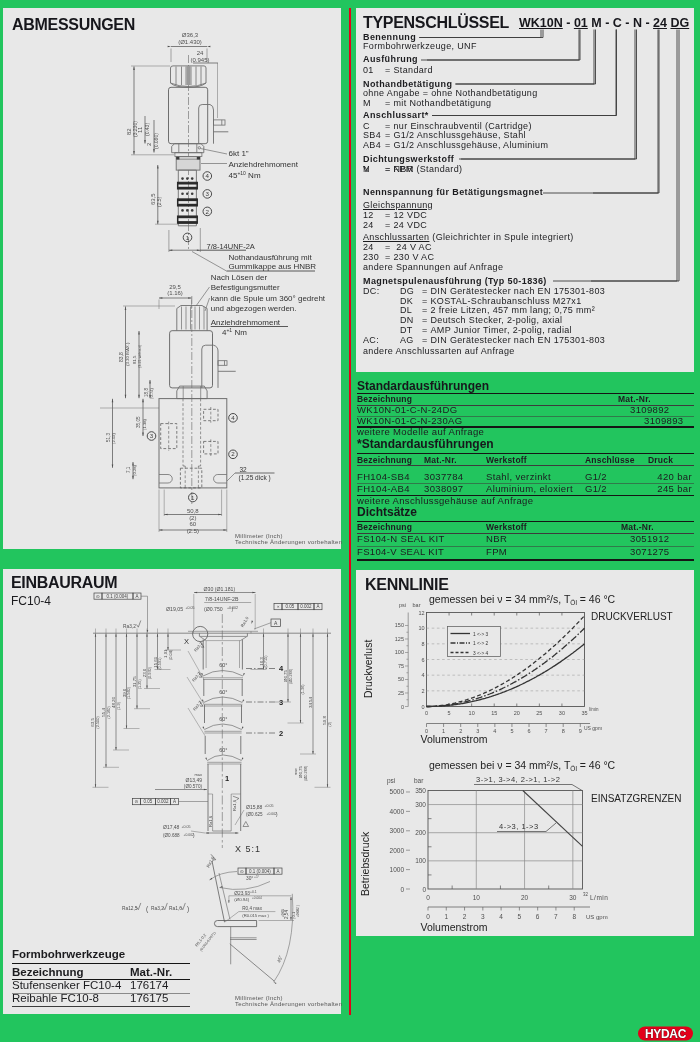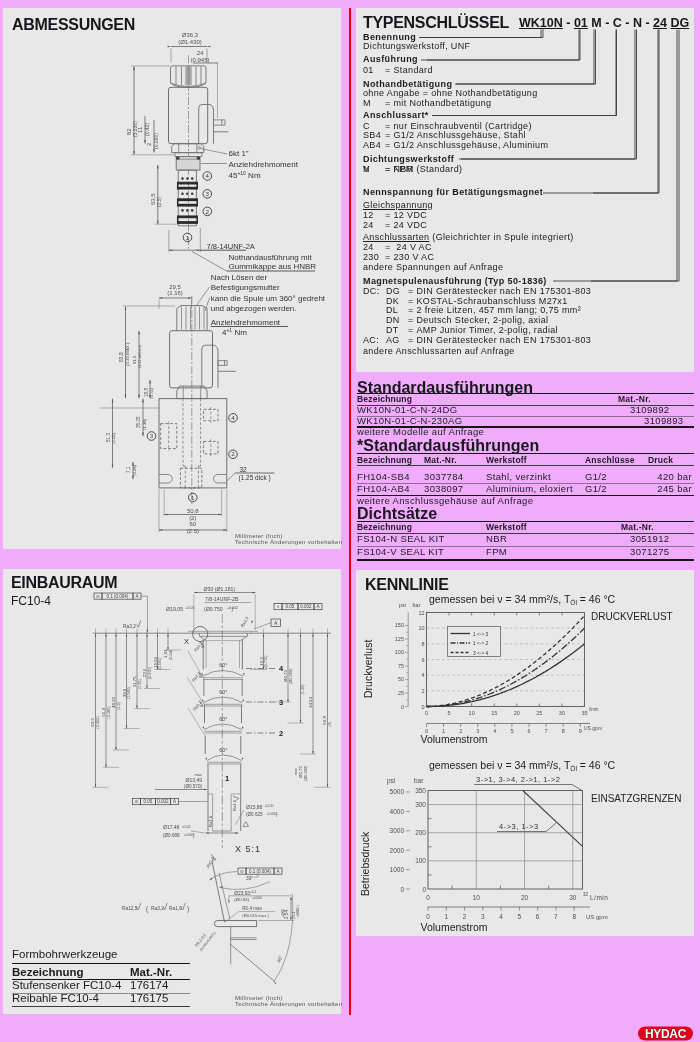--- a/index.html
+++ b/index.html
@@ -1,27 +1,27 @@
 <!DOCTYPE html>
 <html><head>
 <meta charset="utf-8">
 <style>
 html,body{margin:0;padding:0;background:#fff}
-#page{position:relative;width:700px;height:1042px;background:#f0abfc;font-family:"Liberation Sans",sans-serif;overflow:hidden}
+#page{position:relative;width:700px;height:1042px;background:#22c55e;font-family:"Liberation Sans",sans-serif;overflow:hidden}
 .p{position:absolute;background:#e8e8e8}
 .a{position:absolute;white-space:nowrap;color:#1c1c1f}
 .t{font-weight:bold;font-size:16px;letter-spacing:-0.3px;color:#17171c}
-.h2{font-weight:bold;font-size:16px;color:#17171c}
+.h2{font-weight:bold;font-size:12px;color:#17171c}
 .s10{font-size:9px;letter-spacing:0.35px}
 .b10{font-size:9px;font-weight:bold;letter-spacing:0.4px}
 .tt{font-size:9.5px;letter-spacing:0.35px}
 .th{font-size:8.5px;font-weight:bold;letter-spacing:0.2px}
 .ft{font-size:11.5px}
 .k{display:inline-block;width:22px;letter-spacing:0.35px}
-.kp{display:inline-block;width:23px;letter-spacing:0.35px}
+.kp{display:inline-block;width:37px;letter-spacing:0.35px}
 .k2{display:inline-block;width:8.5px;letter-spacing:0}
 .bb{position:absolute;background:#151515;height:1.8px}
 .b1{position:absolute;background:#3c3c3c;height:1px}
 </style>
 </head>
 <body>
 <div id="page">
 <div class="p" style="left:3px;top:8px;width:338px;height:541px"></div>
 <div class="p" style="left:356px;top:8px;width:338px;height:364px"></div>
 <div class="p" style="left:3px;top:569px;width:338px;height:445px"></div>
@@ -30,21 +30,21 @@
 
 <div class="a t" style="left:12px;top:16px">ABMESSUNGEN</div>
 <div class="a t" style="left:363px;top:14px">TYPENSCHLÜSSEL</div>
 <div class="a t" style="left:11px;top:574px">EINBAURAUM</div>
 <div class="a" style="left:11px;top:593.5px;font-size:12px">FC10-4</div>
 <div class="a t" style="left:365px;top:576px">KENNLINIE</div>
 
 <div class="a" style="left:519px;top:16px;font-size:12.5px;font-weight:bold;color:#17171c"><u>WK10N</u> - <u>01</u> M - C - N - <u>24</u> <u>DG</u></div>
 <div id="typ">
 <div class="a b10" style="left:363px;top:31.8px">Benennung</div>
-<div class="a s10" style="left:363px;top:41.0px">Dichtungswerkstoff, UNF</div>
+<div class="a s10" style="left:363px;top:41.0px">Formbohrwerkzeuge, UNF</div>
 <div class="a b10" style="left:363px;top:54.3px">Ausführung</div>
 <div class="a s10" style="left:363px;top:65.0px"><span class="k">01</span><span class="k2">=</span>Standard</div>
 <div class="a b10" style="left:363px;top:78.8px">Nothandbetätigung</div>
 <div class="a s10" style="left:363px;top:88.3px">ohne Angabe = ohne Nothandbetätigung</div>
 <div class="a s10" style="left:363px;top:97.8px"><span class="k">M</span><span class="k2">=</span>mit Nothandbetätigung</div>
 <div class="a b10" style="left:363px;top:110.3px">Anschlussart*</div>
 <div class="a s10" style="left:363px;top:120.8px"><span class="k">C</span><span class="k2">=</span>nur Einschraubventil (Cartridge)</div>
 <div class="a s10" style="left:363px;top:130.3px"><span class="k">SB4</span><span class="k2">=</span>G1/2 Anschlussgehäuse, Stahl</div>
 <div class="a s10" style="left:363px;top:140.3px"><span class="k">AB4</span><span class="k2">=</span>G1/2 Anschlussgehäuse, Aluminium</div>
 <div class="a b10" style="left:363px;top:153.8px">Dichtungswerkstoff</div>
@@ -111,29 +111,29 @@
 <div class="a tt" style="left:486px;top:533px">NBR</div>
 <div class="a tt" style="left:630px;top:533px">3051912</div>
 <div class="b1" style="left:357px;top:546px;width:337px;opacity:.55"></div>
 <div class="a tt" style="left:357px;top:545.5px">FS104-V SEAL KIT</div>
 <div class="a tt" style="left:486px;top:545.5px">FPM</div>
 <div class="a tt" style="left:630px;top:545.5px">3071275</div>
 <div class="bb" style="left:357px;top:559px;width:337px"></div>
 </div>
 
 <div id="fbw">
-<div class="a ft" style="left:12px;top:948px;font-weight:normal">Formbohrwerkzeuge</div>
+<div class="a ft" style="left:12px;top:948px;font-weight:bold">Formbohrwerkzeuge</div>
 <div class="bb" style="left:12px;top:962.5px;width:178px"></div>
 <div class="a ft" style="left:12px;top:965.5px;font-weight:bold">Bezeichnung</div>
 <div class="a ft" style="left:130px;top:965.5px;font-weight:bold">Mat.-Nr.</div>
 <div class="bb" style="left:12px;top:978.5px;width:178px"></div>
 <div class="a ft" style="left:12px;top:979px">Stufensenker FC10-4</div>
 <div class="a ft" style="left:130px;top:979px">176174</div>
 <div class="b1" style="left:12px;top:992.5px;width:178px;opacity:.55"></div>
-<div class="a ft" style="left:12px;top:992px">Reibahle FC10-4</div>
+<div class="a ft" style="left:12px;top:992px">Reibahle FC10-8</div>
 <div class="a ft" style="left:130px;top:992px">176175</div>
 <div class="b1" style="left:12px;top:1006px;width:178px"></div>
 </div>
 
 <div class="a" style="left:235px;top:534px;font-size:6px;color:#555;line-height:5.5px;letter-spacing:0.3px">Millimeter (Inch)<br>Technische Änderungen vorbehalten</div>
 <div class="a" style="left:235px;top:996px;font-size:6px;color:#555;line-height:5.5px;letter-spacing:0.3px">Millimeter (Inch)<br>Technische Änderungen vorbehalten</div>
 
 <svg width="700" height="1042" viewBox="0 0 700 1042" style="position:absolute;left:0;top:0">
 <line x1="419" y1="37.5" x2="541" y2="37.5" stroke="#3d3d3d" stroke-width="0.9"></line>
 <line x1="541" y1="29.5" x2="541" y2="37.5" stroke="#3d3d3d" stroke-width="0.9"></line>

